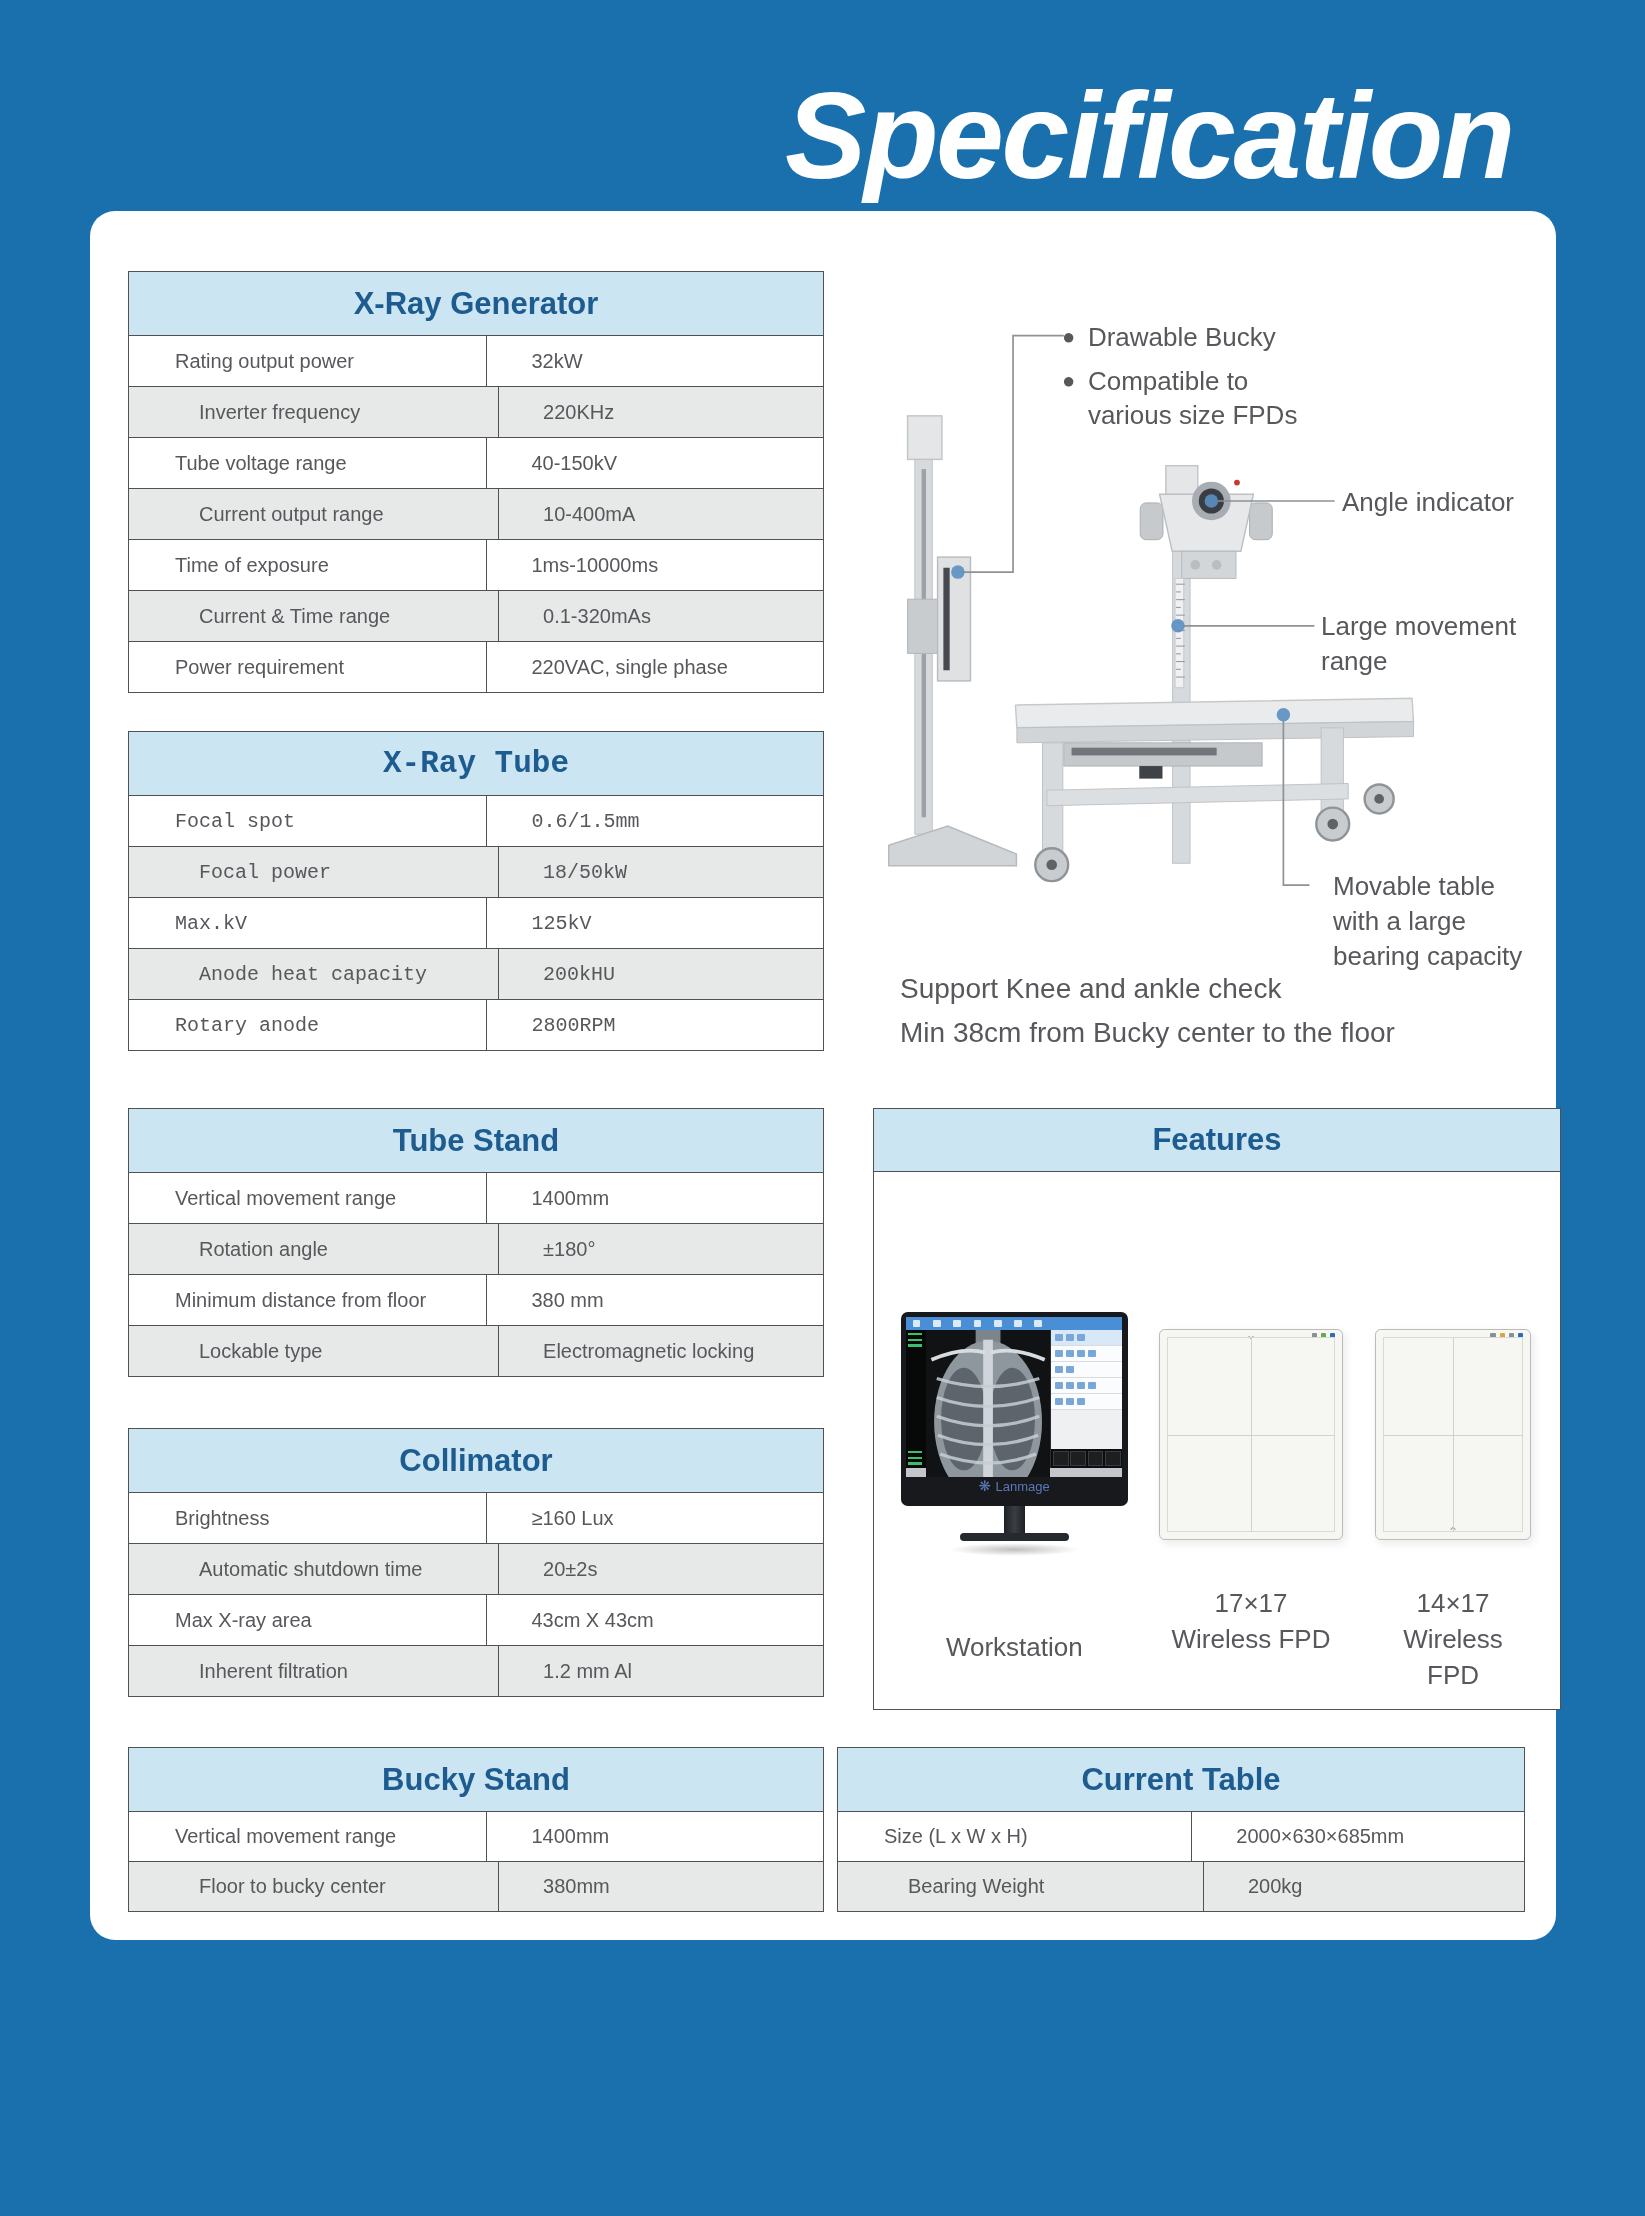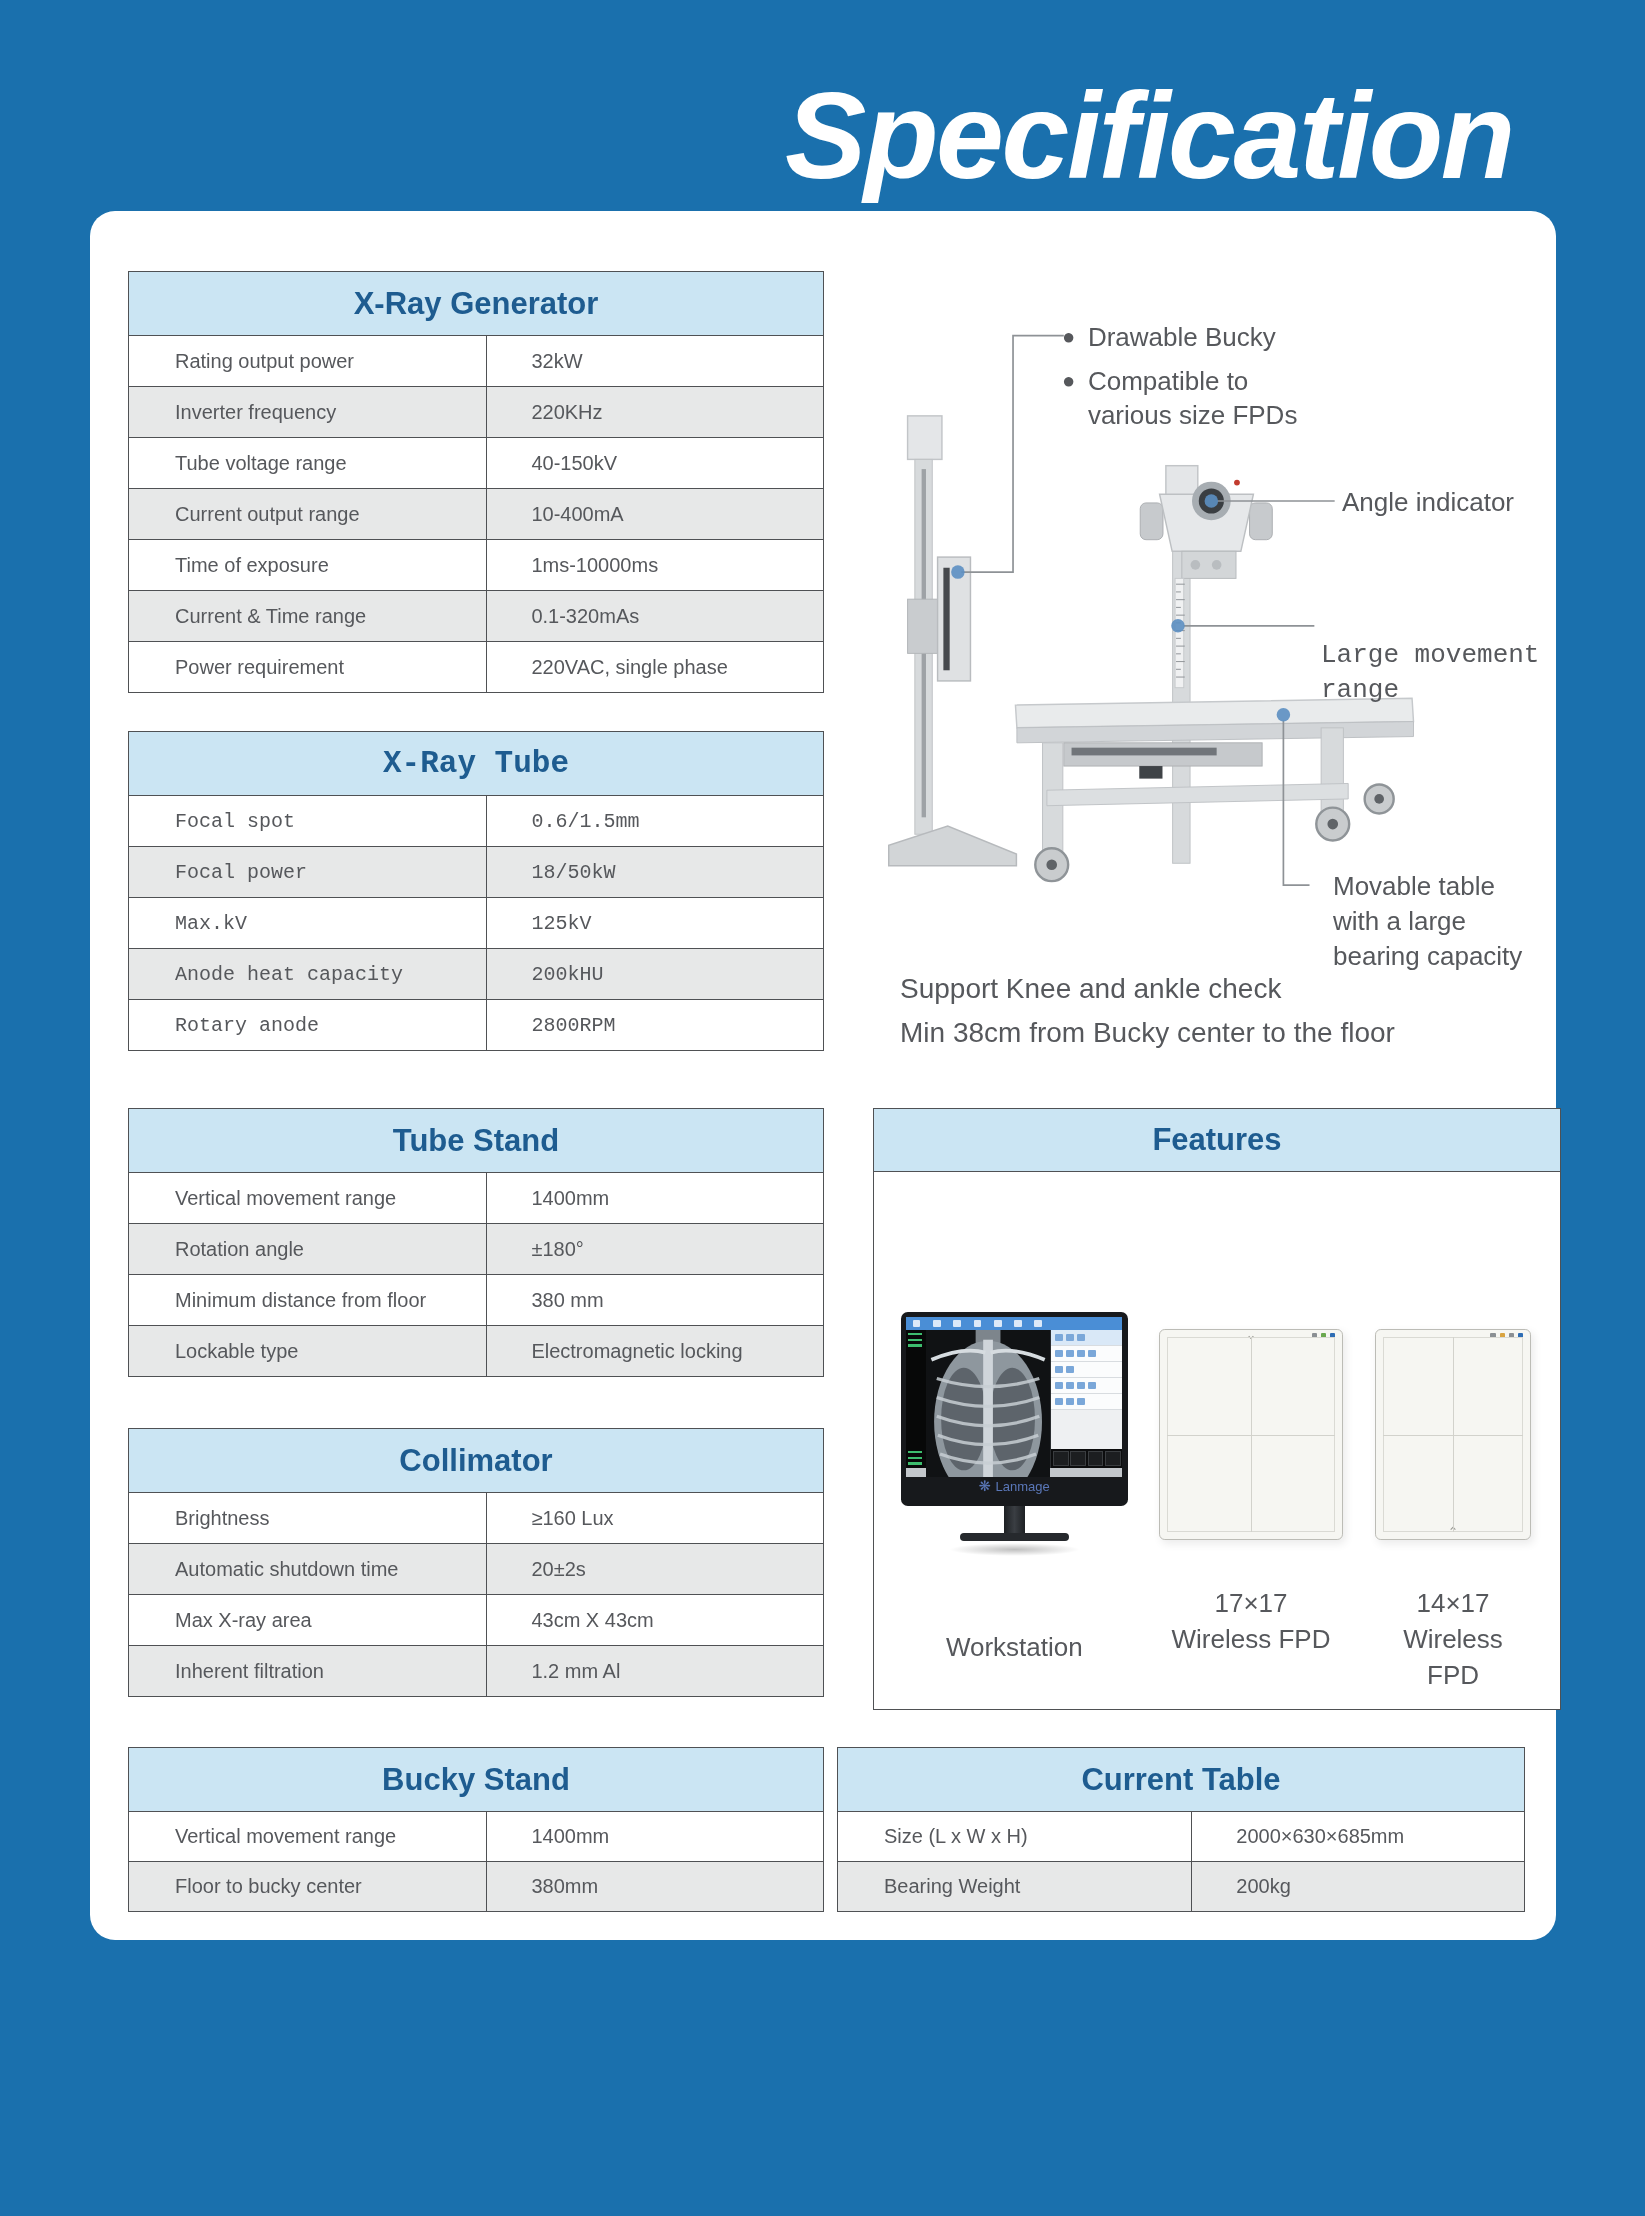--- a/index.html
+++ b/index.html
@@ -12,21 +12,21 @@
   .page{position:absolute;inset:0;}
   .page-title{position:absolute;top:72px;right:132px;color:#fff;font-size:122px;font-weight:bold;font-style:italic;letter-spacing:-2.4px;line-height:1.05;}
   .card{position:absolute;left:90px;top:211px;width:1466px;height:1729px;background:var(--card);border-radius:25px;}
 
   
   .spec-table{position:absolute;border:1.5px solid var(--border);background:#fff;}
   .spec-table header{height:63px;background:var(--hdr-bg);display:flex;align-items:center;justify-content:center;
     color:var(--hdr-text);font-size:31px;font-weight:bold;}
   .trow{display:flex;height:51px;border-top:1.5px solid var(--border);}
   .compact .trow{height:50px;}
-  .trow.alt{background:var(--row-alt);}
+  .trow.alt{background:var(--row-alt);padding-left:24px;}
   .cell{display:flex;align-items:center;font-size:20px;color:var(--text);}
   .cell.lab{width:51.5%;padding-left:46px;}
   .cell.val{width:48.5%;padding-left:44px;border-left:1.5px solid var(--border);}
 
   
   .features{position:absolute;left:837px;top:1108px;width:688px;height:602px;border:1.5px solid var(--border);background:#fff;margin-left:36px;}
   .features header{height:63px;background:var(--hdr-bg);border-bottom:1.5px solid var(--border);display:flex;align-items:center;justify-content:center;color:var(--hdr-text);font-size:31px;font-weight:bold;}
   .f-label{position:absolute;text-align:center;color:var(--text);font-size:26px;line-height:36px;white-space:pre-line;}
 
   
@@ -411,21 +411,21 @@
   <div class="bullet" style="left:1062px;top:320px;">
     <span class="mark">●</span>
     <span class="txt">Drawable Bucky</span>
   </div>
   <div class="bullet" style="left:1062px;top:364px;">
     <span class="mark">●</span>
     <span class="txt">Compatible to
 various size FPDs</span>
   </div>
   <div class="anno" style="left:1342px;top:485px;">Angle indicator</div>
-  <div class="anno" style="left:1321px;top:638px;font-family:Liberation Mono, monospace;">Large movement
+  <div class="anno" style="left:1321px;top:609px;">Large movement
 range</div>
   <div class="anno" style="left:1333px;top:869px;">Movable table
 with a large
 bearing capacity</div>
   <div class="note" style="left:900px;top:973px;">Support Knee and ankle check</div>
   <div class="note" style="left:900px;top:1017px;">Min 38cm from Bucky center to the floor</div>
 
 </div>
 
 

